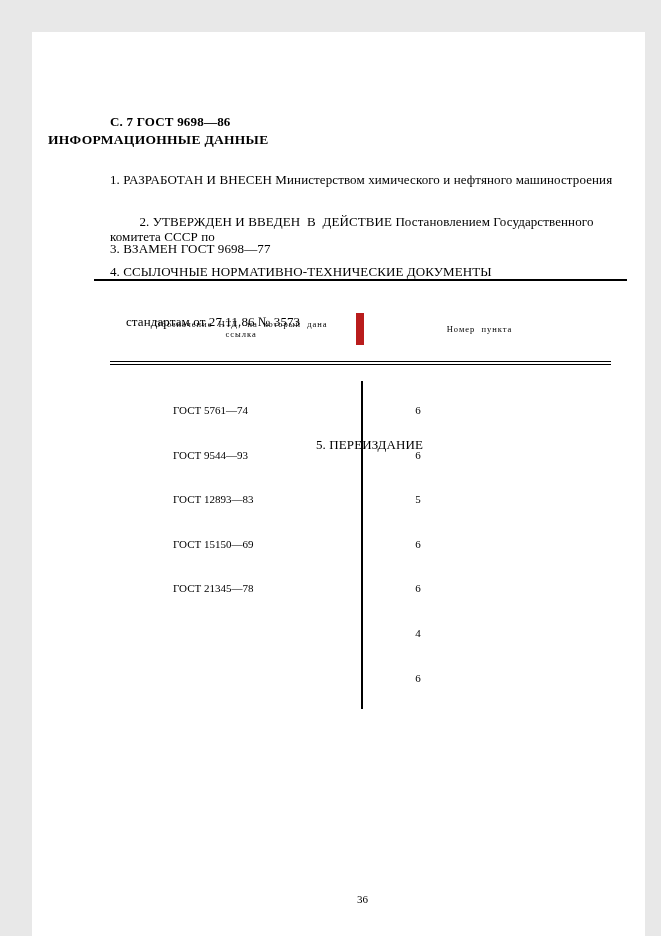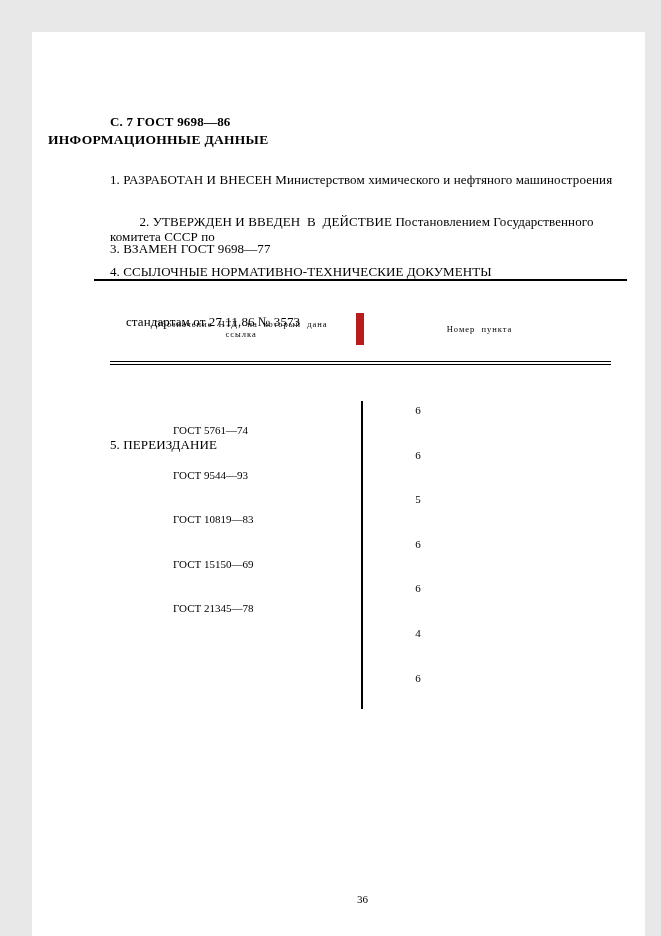--- a/index.html
+++ b/index.html
@@ -41,21 +41,21 @@
     font-weight: 400;
     line-height: 15px;
     letter-spacing: 0.1px;
     white-space: pre-wrap;
   }
   .item-1 { top: 124px; }
   .item-2 { top: 151px; }
   .item-2 .cont-line { display: block; padding-left: 16px; margin-top: 39px; }
   .item-3 { top: 193px; }
   .item-4 { top: 216px; }
-  .item-5 { top: 389px; }
+  .item-5 { top: 389px; text-align: center; }
   .ntd-table {
     position: absolute;
     left: 62px;
     top: 247px;
     width: 533px;
     border-top: 2px solid #000;
   }
   .t-head {
     display: flex;
     border-bottom: 4px double #000;
@@ -72,21 +72,21 @@
   }
   .t-head-cell.c-left { width: 270px; border-right: 8px solid #b91c1c; }
   .t-head-cell.c-right { width: 263px; }
   .t-body { display: flex; }
   .t-col {
     padding-top: 7px;
     padding-bottom: 9px;
     font-size: 11px;
     line-height: 12.6px;
   }
-  .t-col.c-left { width: 270px; border-right: 2px solid #000; padding-left: 31px; margin-top: 20px; }
+  .t-col.c-left { width: 270px; border-right: 2px solid #000; padding-left: 31px; }
   .t-col.c-right { width: 263px; padding-left: 36px; }
   .t-cell { display: block; }
   .page-number {
     position: absolute;
     left: 0;
     top: 845px;
     width: 100%;
     text-align: center;
     font-size: 11px;
   }
@@ -113,21 +113,21 @@
 
   <div class="ntd-table">
     <div class="t-head">
       <div class="t-head-cell c-left">Обозначение НТД, на который дана ссылка</div>
       <div class="t-head-cell c-right">Номер пункта</div>
     </div>
     <div class="t-body">
       <div class="t-col c-left">
         <span class="t-cell">ГОСТ 5761—74</span>
         <span class="t-cell">ГОСТ 9544—93</span>
-        <span class="t-cell">ГОСТ 10819—83</span>
+        <span class="t-cell">ГОСТ 12893—83</span>
         <span class="t-cell">ГОСТ 15150—69</span>
         <span class="t-cell">ГОСТ 21345—78</span>
       </div>
       <div class="t-col c-right">
         <span class="t-cell">6</span>
         <span class="t-cell">6</span>
         <span class="t-cell">5</span>
         <span class="t-cell">6</span>
         <span class="t-cell">6</span>
         <span class="t-cell">4</span>

